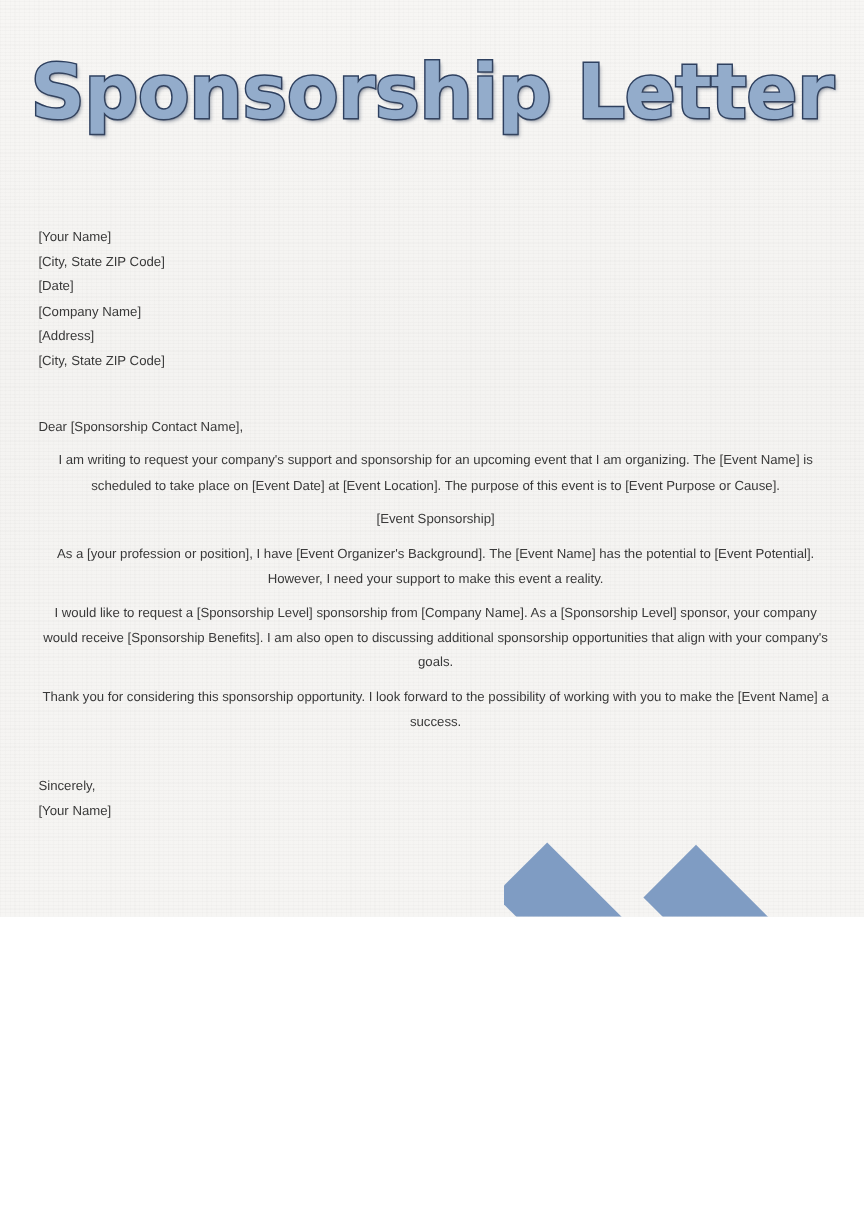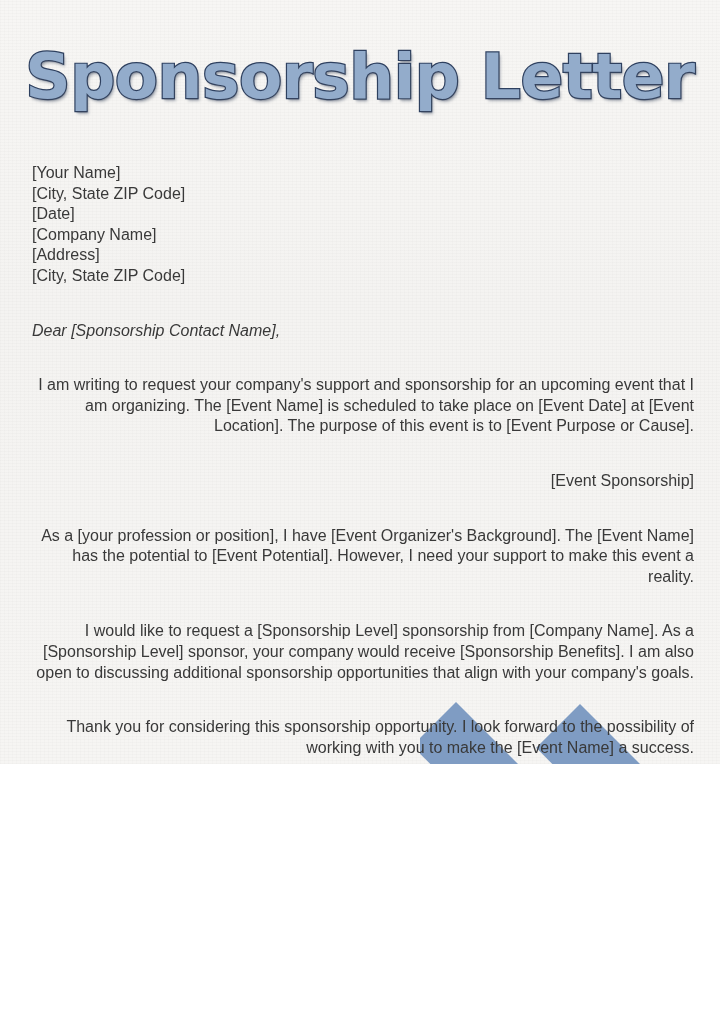--- a/index.html
+++ b/index.html
@@ -84,43 +84,42 @@
     paint-order: stroke fill;
     text-shadow:
       2px 3px 3px rgba(60,72,95,0.40),
       1px 2px 1px rgba(60,72,95,0.25);
   }
 
   
   .letter {
     position: absolute;
     left: 32px;
-    top: 163px;
+    top: 188px;
     width: 662px;
     color: #393939;
-    font-size: 16px;
+    font-size: 11px;
     line-height: 20.6px;
   }
 
   .address-block {
     margin: 0 0 0 0;
   }
   .address-line {
     display: block;
     white-space: nowrap;
   }
 
   .salutation {
     margin: 34px 0 0 0;
-    font-style: italic;
   }
 
   .para {
-    margin: 34px 0 0 0;
-    text-align: right;
+    margin: 8px 0 0 0;
+    text-align: center;
   }
 
   .closing {
     margin: 33px 0 0 0;
   }
   .closing-line {
     display: block;
   }
 
   

